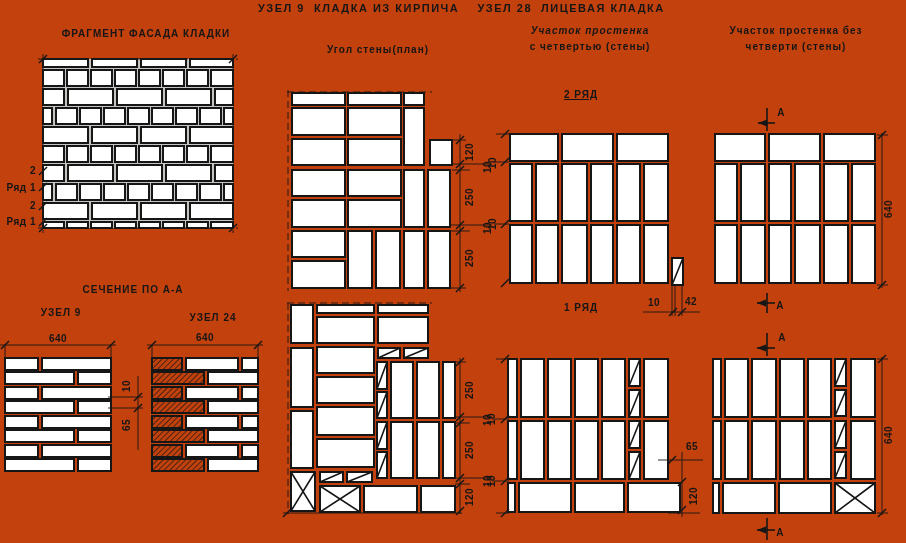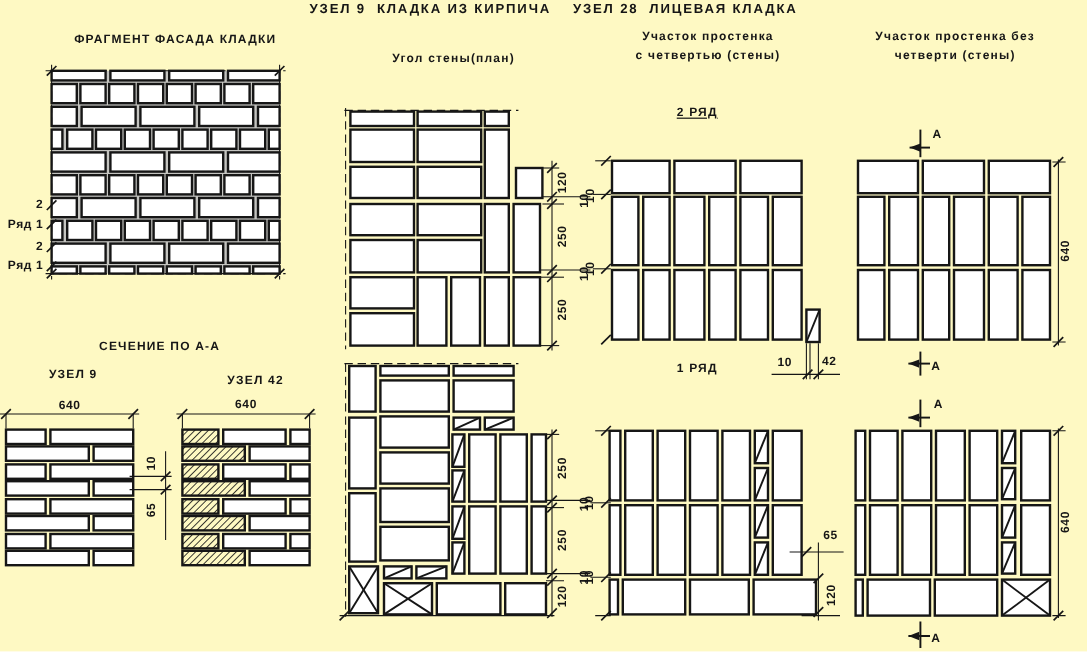--- a/index.html
+++ b/index.html
@@ -1,16 +1,16 @@
 <!DOCTYPE html>
 <html><head>
 <meta charset="utf-8">
 <style>
   html,body{margin:0;padding:0;background:#ffffff;}
-  #stage{position:relative;width:906px;height:543px;background:#fef9c3;overflow:hidden;
+  #stage{position:relative;width:906px;height:543px;background:#c2410c;overflow:hidden;
          font-family:"Liberation Sans", sans-serif;}
   #dwg{position:absolute;left:0;top:0;}
   .lbl{position:absolute;color:#161616;font-weight:bold;white-space:pre;line-height:1;
        font-size:10px;letter-spacing:1px;}
   .lbl.center{text-align:center;}
   .lbl.right{text-align:right;}
   .lbl.rot{transform:translate(-50%,-50%) rotate(-90deg);letter-spacing:0.5px;}
   .lbl.dim{letter-spacing:0.5px;}
   .lbl.big{font-size:11px;letter-spacing:1.5px;}
 </style>
@@ -376,29 +376,29 @@
         <polygon points="758,123 767,119.5 767,126.5" fill="#161616"></polygon>
         <polygon points="757,303 766,299.5 766,306.5" fill="#161616"></polygon>
         <polygon points="757,348 766,344.5 766,351.5" fill="#161616"></polygon>
         <polygon points="757,530 766,526.5 766,533.5" fill="#161616"></polygon>
       </g>
   </svg>
   <div id="labels">
       <div class="lbl center big" style="left: 258px; top: 3px; width: 400px;">УЗЕЛ 9  КЛАДКА ИЗ КИРПИЧА    УЗЕЛ 28  ЛИЦЕВАЯ КЛАДКА</div>
       <div class="lbl center" style="left: 48px; top: 29px; width: 196px;">ФРАГМЕНТ ФАСАДА КЛАДКИ</div>
       <div class="lbl center" style="left: 298px; top: 45px; width: 160px;">Угол стены(план)</div>
-      <div class="lbl center" style="left: 510px; top: 26px; width: 160px;">Участок простенка</div>
+      <div class="lbl center" style="left: 510px; top: 26px; width: 160px; font-style: italic;">Участок простенка</div>
       <div class="lbl center" style="left: 510px; top: 42px; width: 160px;">с четвертью (стены)</div>
       <div class="lbl center" style="left: 710px; top: 26px; width: 172px;">Участок простенка без</div>
       <div class="lbl center" style="left: 710px; top: 42px; width: 172px;">четверти (стены)</div>
       <div class="lbl center" style="left: 545px; top: 90px; width: 72px; text-decoration: underline;">2 РЯД</div>
       <div class="lbl center" style="left: 545px; top: 303px; width: 72px;">1 РЯД</div>
       <div class="lbl center" style="left: 40px; top: 285px; width: 186px;">СЕЧЕНИЕ ПО А-А</div>
       <div class="lbl center" style="left: 25px; top: 308px; width: 72px;">УЗЕЛ 9</div>
-      <div class="lbl center" style="left: 170px; top: 313px; width: 86px;">УЗЕЛ 42</div>
+      <div class="lbl center" style="left: 170px; top: 313px; width: 86px;">УЗЕЛ 24</div>
       <div class="lbl center dim" style="left: 30px; top: 334px; width: 56px;">640</div>
       <div class="lbl center dim" style="left: 177px; top: 333px; width: 56px;">640</div>
       <div class="lbl rot" style="left: 127px; top: 386px;">10</div>
       <div class="lbl rot" style="left: 127px; top: 425px;">65</div>
       <div class="lbl right dim" style="left: 2px; top: 166px; width: 34px;">2</div>
       <div class="lbl right dim" style="left: 2px; top: 183px; width: 34px;">Ряд 1</div>
       <div class="lbl right dim" style="left: 2px; top: 201px; width: 34px;">2</div>
       <div class="lbl right dim" style="left: 2px; top: 217px; width: 34px;">Ряд 1</div>
       <div class="lbl rot" style="left: 470px; top: 152px;">120</div>
       <div class="lbl rot" style="left: 488px; top: 167px;">10</div>

